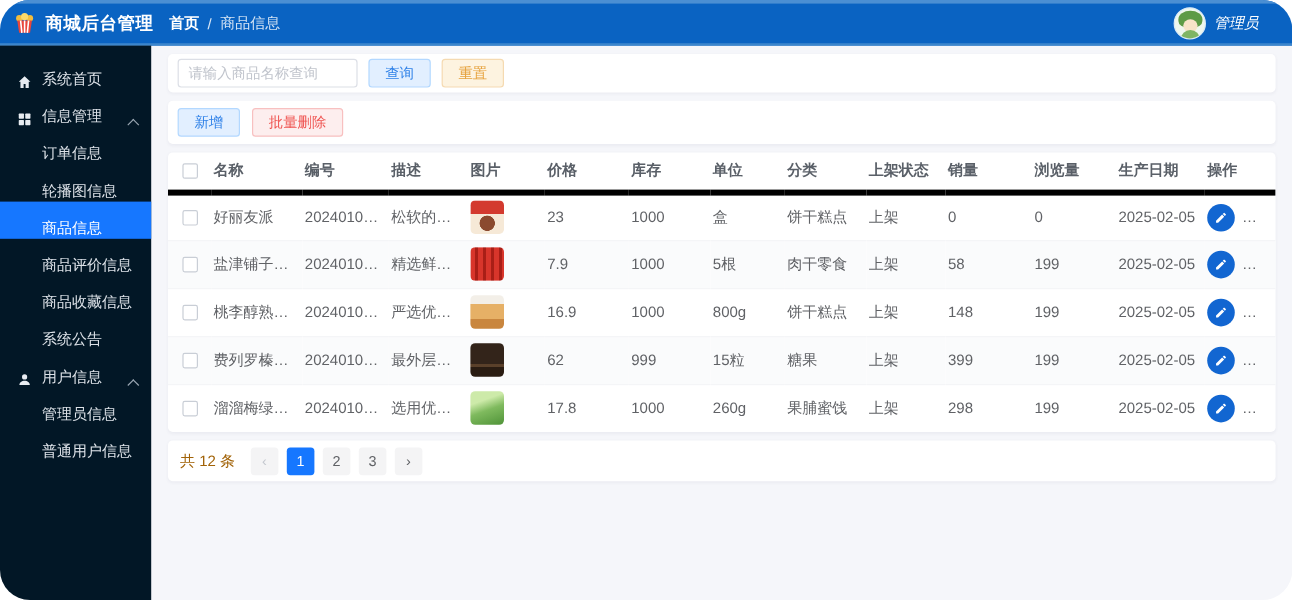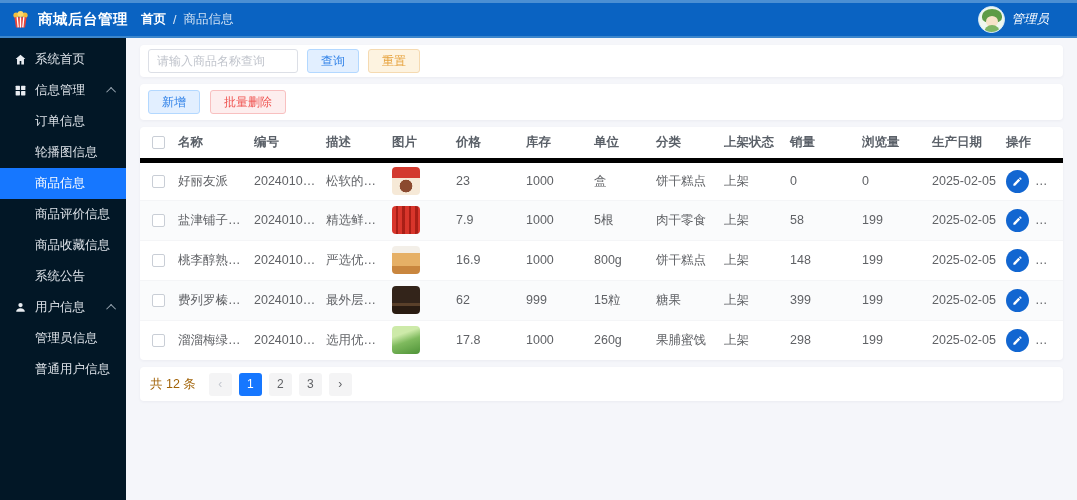--- a/index.html
+++ b/index.html
@@ -1,18 +1,18 @@
 <!DOCTYPE html>
 <html><head>
 <meta charset="utf-8">
 <style>
   * { margin:0; padding:0; box-sizing:border-box; }
   html,body { width:1077px; height:500px; }
   body { font-family:"Liberation Sans","DejaVu Sans",sans-serif; }
-  .app { position:relative; width:1077px; height:500px; background:#f5f6fa; overflow:hidden; }
+  .app { position:relative; width:1077px; height:500px; background:#f5f6fa; overflow:hidden;border-radius:25px; }
 
   
   .topbar { position:absolute; top:0; left:0; right:0; height:38px; background:#0a63c2;
             border-top:3px solid #4b8fd3; border-bottom:2px solid #3c86cc;
             display:flex; align-items:center; color:#fff; }
   .logo-area { width:126px; flex:0 0 126px; display:flex; align-items:center; gap:7px; padding-left:10px; }
   .logo-title { font-size:14.5px; font-weight:bold; letter-spacing:.5px; white-space:nowrap; }
   .breadcrumb { display:flex; align-items:center; gap:7px; margin-left:15px; font-size:12.5px; }
   .bc-home { font-weight:bold; cursor:pointer; }
   .bc-sep { opacity:.85; }
@@ -20,21 +20,21 @@
   .topbar-right { margin-left:auto; display:flex; align-items:center; gap:7px; padding-right:28px;font-style:italic; }
   .avatar { width:27px; height:27px; border-radius:50%; background:#eef7ee; border:1px solid #d7e9f7;
             overflow:hidden; position:relative; cursor:pointer; }
   .avatar .hair { position:absolute; left:3px; top:2px; width:20px; height:14px; border-radius:50% 50% 40% 40%; background:#5d9b46; }
   .avatar .face { position:absolute; left:7px; top:9px; width:12px; height:11px; border-radius:50%; background:#f7e3c8; }
   .avatar .body { position:absolute; left:5px; top:18px; width:16px; height:9px; border-radius:8px 8px 0 0; background:#7fb564; }
   .user-name { font-size:12.5px; }
 
   
   .sidebar { position:absolute; top:38px; bottom:0; left:0; width:126px; background:#021726; padding-top:6px; }
-  .side-item { height:31px; display:flex; align-items:center; padding:0 10px 0 14px;
+  .side-item { height:31px; display:flex; align-items:flex-end; padding:0 10px 0 14px;
                color:#dde2e8; font-size:12.5px; cursor:pointer; white-space:nowrap; }
   .side-item .mi { width:13px; height:13px; margin-right:8px; flex:0 0 13px; }
   .side-item.sub { padding-left:35px; }
   .side-item.active { background:#1677ff; color:#fff; }
   .chev { margin-left:auto; width:7px; height:7px; border-left:1.5px solid #9aa6b2; border-top:1.5px solid #9aa6b2;
           transform:rotate(45deg) translateY(2px); }
 
   
   .main { position:absolute; top:38px; left:126px; right:0; bottom:0; overflow:hidden; }
   .card { margin:7px 14px; background:#fff; border-radius:4px; box-shadow:0 1px 3px rgba(30,40,70,.05); }

